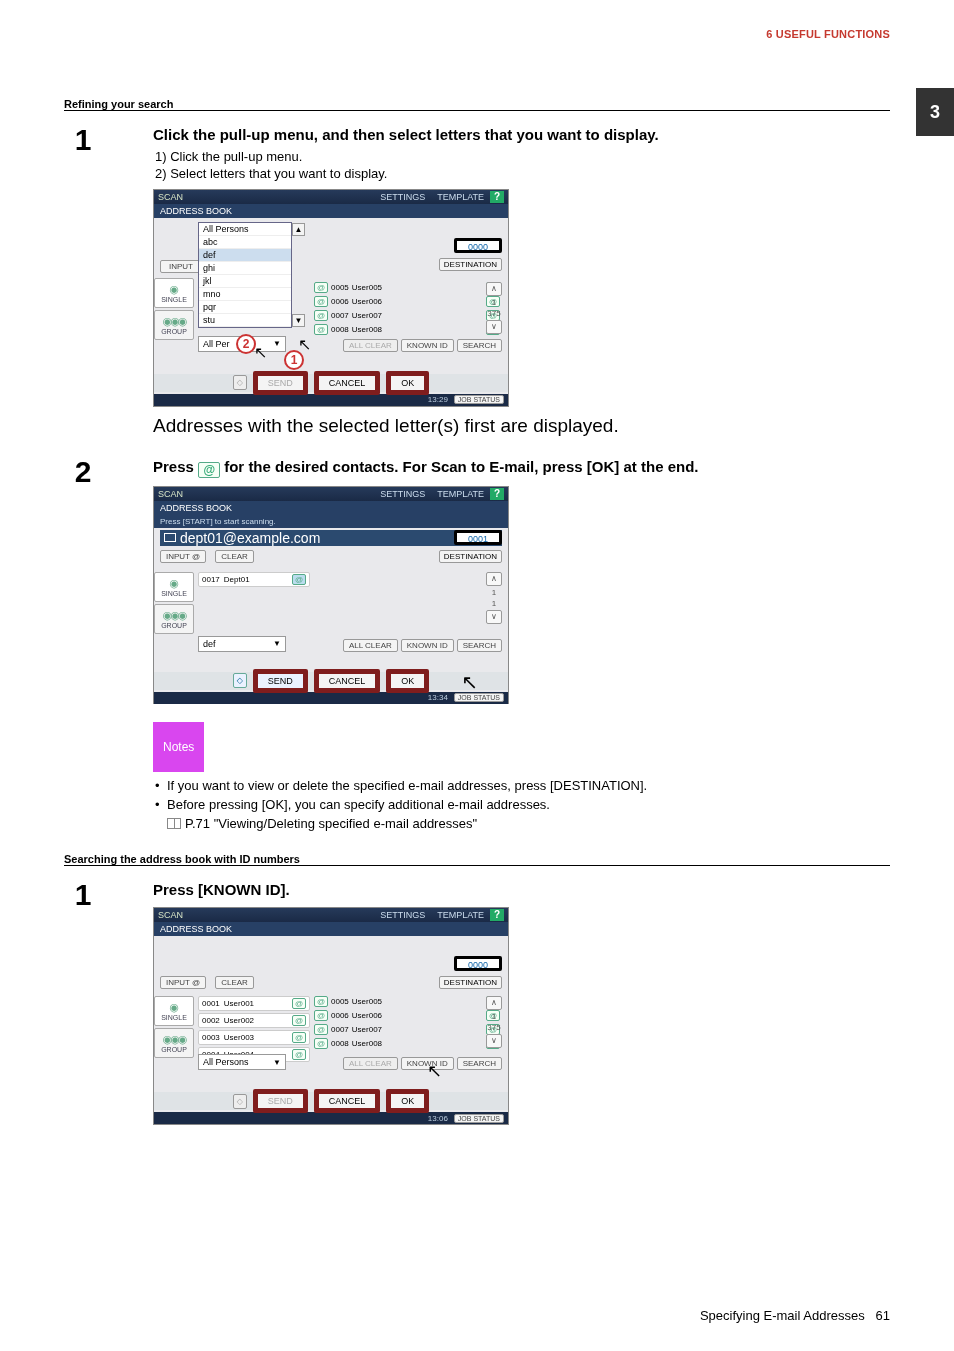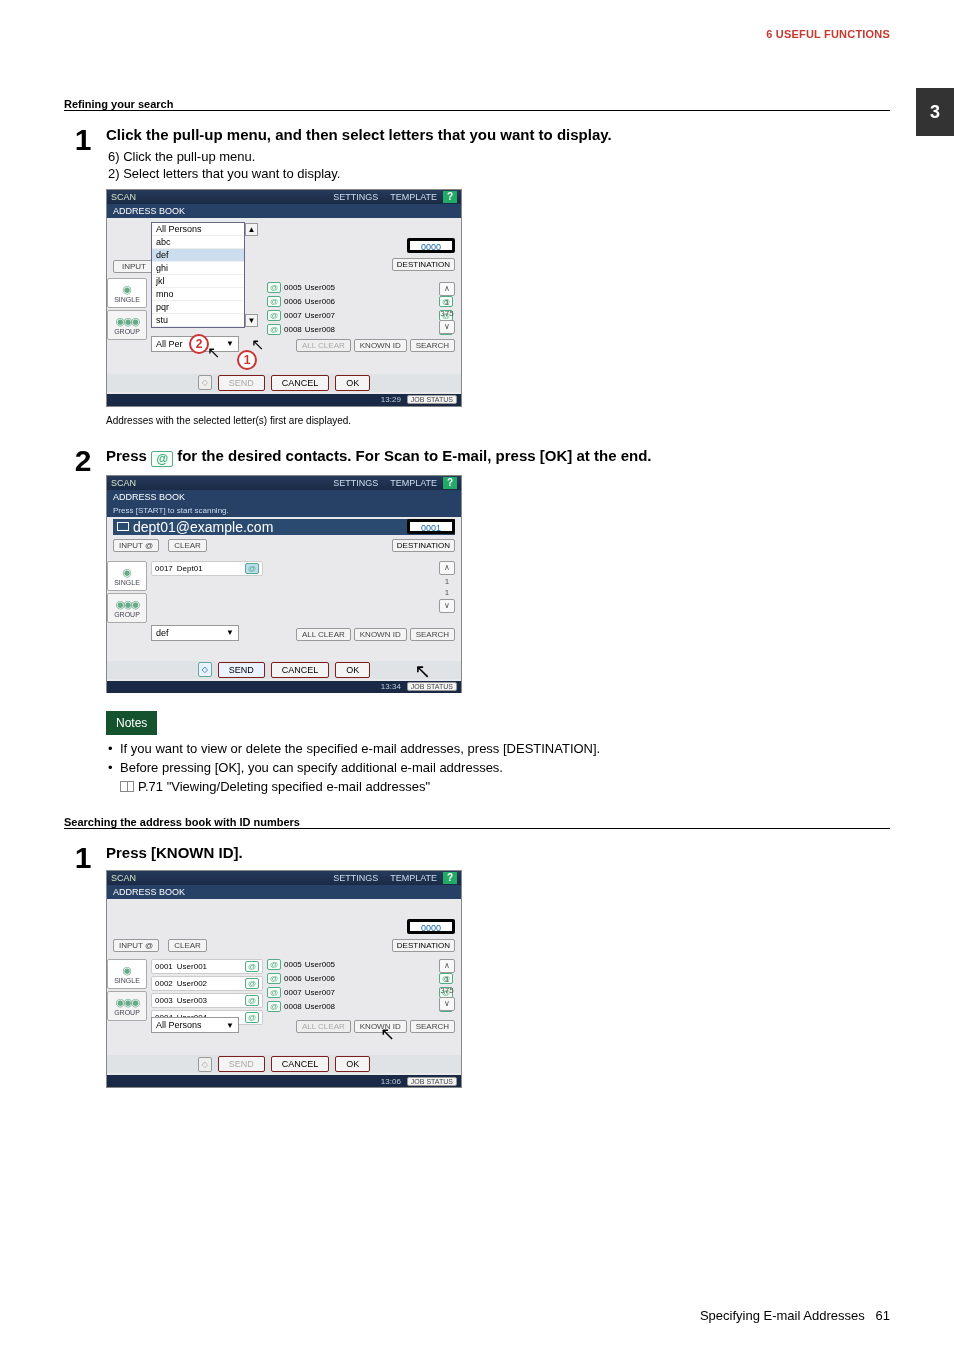--- a/index.html
+++ b/index.html
@@ -4,21 +4,21 @@
 <style>
   * { box-sizing: border-box; margin: 0; padding: 0; }
   html, body { width: 954px; background: #fff; font-family: Arial, Helvetica, sans-serif; color: #000; }
   .page { width: 954px; height: 1351px; position: relative; padding: 0 64px; }
   .header-bar { position: absolute; top: 28px; right: 64px; font-size: 11px; font-weight: bold; color: #c5392f; letter-spacing: 0.2px; }
   .chapter-tab { position: absolute; right: 0; top: 88px; width: 38px; height: 48px; background: #333; color: #fff; font-size: 18px; font-weight: bold; display: flex; align-items: center; justify-content: center; }
   .content { padding-top: 98px; }
   h3.section-title { font-size: 11px; font-weight: bold; border-bottom: 1px solid #000; margin-bottom: 14px; }
   .step { display: flex; align-items: flex-start; margin-bottom: 8px; }
   .step-num { font-size: 30px; font-weight: bold; width: 38px; text-align: center; line-height: 1; margin-right: 4px; font-family: Arial, sans-serif; }
-  .step-body { flex: 1; }
+  .step-body { flex: 1; margin-left: 47px; }
   .step-head { font-size: 15px; font-weight: bold; line-height: 1.3; }
   .sub-list { font-size: 13px; margin-top: 4px; margin-left: 2px; }
   .sub-list div { margin-bottom: 2px; }
   .screenshot { margin: 8px 0 8px 0; display: flex; justify-content: flex-start; }
   .panel { width: 356px; background: #737373; border: 1px solid #888; font-size: 10px; position: relative; }
   .panel-top { height: 14px; background: linear-gradient(#263a5a,#1a2a46); display: flex; align-items: center; justify-content: space-between; padding: 0 4px; color: #d6e4c6; font-size: 9px; }
   .panel-top .tab-item { margin-left: 6px; color: #cde; }
   .panel-top .help { width: 14px; height: 12px; background: #2a6; color: #fff; text-align: center; line-height: 12px; font-weight: bold; font-size: 10px; }
   .panel-sub { background: #274065; color: #fff; font-size: 9px; padding: 2px 6px; }
   .panel-body { background: #e9e9ec; min-height: 160px; position: relative; }
@@ -43,25 +43,25 @@
   .count-badge { position: absolute; right: 6px; width: 48px; height: 15px; border: 3px solid #000000; background: #fff; color: #16a; text-align: center; font-size: 9px; line-height: 13px; border-radius: 2px; }
   .dest-btn { position: absolute; right: 6px; font-size: 8px; padding: 1px 4px; border: 1px solid #999; background: #f4f4f4; border-radius: 2px; }
   .input-row { position: absolute; left: 6px; top: 42px; display: flex; gap: 9px; }
   .mini-btn { font-size: 8px; border: 1px solid #999; background: #f4f4f4; padding: 1px 5px; border-radius: 2px; color: #444; }
   .mini-btn.muted { color: #aaa; background: #eee; }
   .mini-btn.blue { background: #eaf2ff; border-color: #6a9; }
   .scroll-col { position: absolute; right: 6px; top: 64px; width: 16px; display: flex; flex-direction: column; align-items: center; gap: 2px; font-size: 8px; color: #555; }
   .scroll-btn { width: 16px; height: 14px; border: 1px solid #999; background: #f8f8f8; border-radius: 2px; text-align: center; line-height: 12px; }
   .btn-row { position: absolute; bottom: 22px; right: 6px; display: flex; gap: 3px; }
   .footer-row { position: absolute; bottom: 2px; left: 0; right: 0; height: 18px; background: #dfe3e6; display: flex; justify-content: center; align-items: center; gap: 6px; }
-  .footer-btn { font-size: 9px; border: 1px solid #7f1d1d; background: #f4f4f4; padding: 2px 10px; border-radius: 2px; }
+  .footer-btn { font-size: 9px; border: 5px solid #7f1d1d; background: #f4f4f4; padding: 2px 10px; border-radius: 2px; }
   .status-bar { height: 12px; background: #1a2a46; color: #bcd; font-size: 8px; display: flex; justify-content: flex-end; align-items: center; padding: 0 4px; gap: 6px; }
-  .caption { font-size: 10px; margin: 6px 0 12px 0; }
+  .caption { font-size: 19px; margin: 6px 0 12px 0; }
   .at-icon-inline { display: inline-block; width: 22px; height: 16px; border: 1px solid #5a8; border-radius: 2px; color: #3a7; font-style: italic; font-size: 12px; text-align: center; line-height: 14px; vertical-align: -2px; background: #f6fff6; }
-  .notes-box { display: inline-block; background: #14532d; color: #fff; font-size: 12px; padding: 5px 10px; margin: 10px 0 6px 0; }
+  .notes-box { display: inline-block; background: #d946ef; color: #fff; font-size: 12px; padding: 18px 10px; margin: 10px 0 6px 0; }
   .bullets { font-size: 13px; margin-left: 0; }
   .bullets li { list-style: none; margin-bottom: 4px; position: relative; padding-left: 14px; }
   .bullets li::before { content: "•"; position: absolute; left: 2px; }
   .ref-line { font-size: 13px; margin-left: 14px; }
   .book-icon { display: inline-block; width: 14px; height: 11px; border: 1px solid #888; position: relative; vertical-align: -1px; margin-right: 4px; }
   .book-icon::before { content: ""; position: absolute; left: 50%; top: 0; bottom: 0; width: 1px; background: #888; }
   .footer { position: absolute; bottom: 28px; right: 64px; font-size: 13px; }
   .email-bar { position: absolute; left: 6px; top: 22px; right: 6px; height: 16px; background: #2b4a6f; color: #fff; font-size: 14px; display: flex; align-items: center; padding: 0 4px; }
   .email-bar .mail-ic { width: 12px; height: 9px; border: 1px solid #fff; margin-right: 4px; position: relative; }
   .left-users { position: absolute; left: 44px; top: 64px; width: 112px; }
@@ -77,21 +77,21 @@
 
   <div class="content">
 
     <h3 class="section-title">Refining your search</h3>
 
     <div class="step">
       <div class="step-num">1</div>
       <div class="step-body">
         <div class="step-head">Click the pull-up menu, and then select letters that you want to display.</div>
         <div class="sub-list">
-          <div>6)  Click the pull-up menu.</div>
+          <div>1)  Click the pull-up menu.</div>
           <div>2)  Select letters that you want to display.</div>
         </div>
 
         <div class="screenshot">
           <div class="panel" style="height:218px;">
             <div class="panel-top">
               <span>SCAN</span>
               <span style="display:flex;gap:6px;align-items:center;">
                 <span class="tab-item">SETTINGS</span>
                 <span class="tab-item">TEMPLATE</span>

